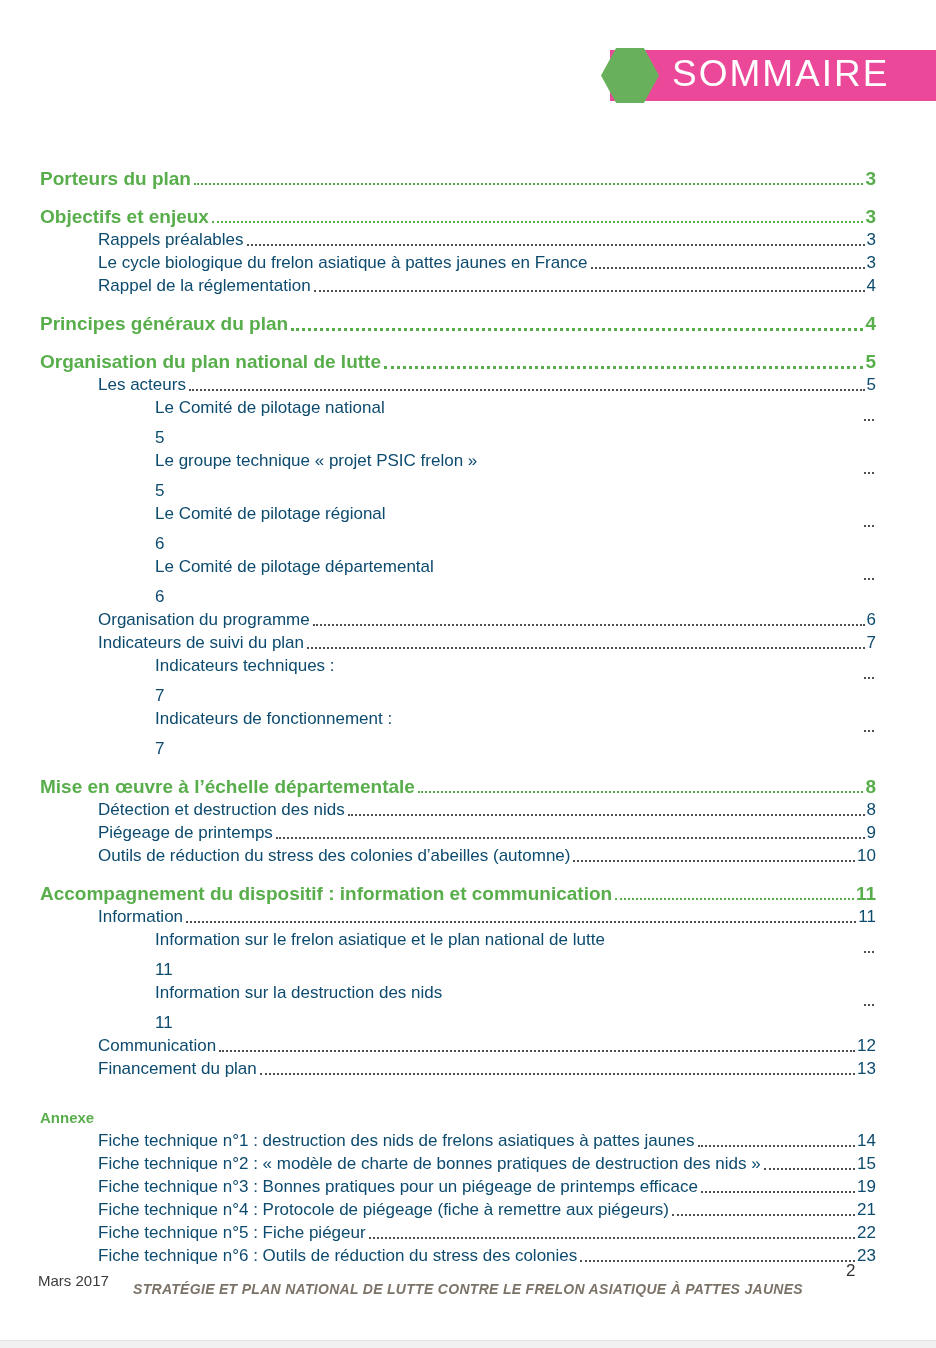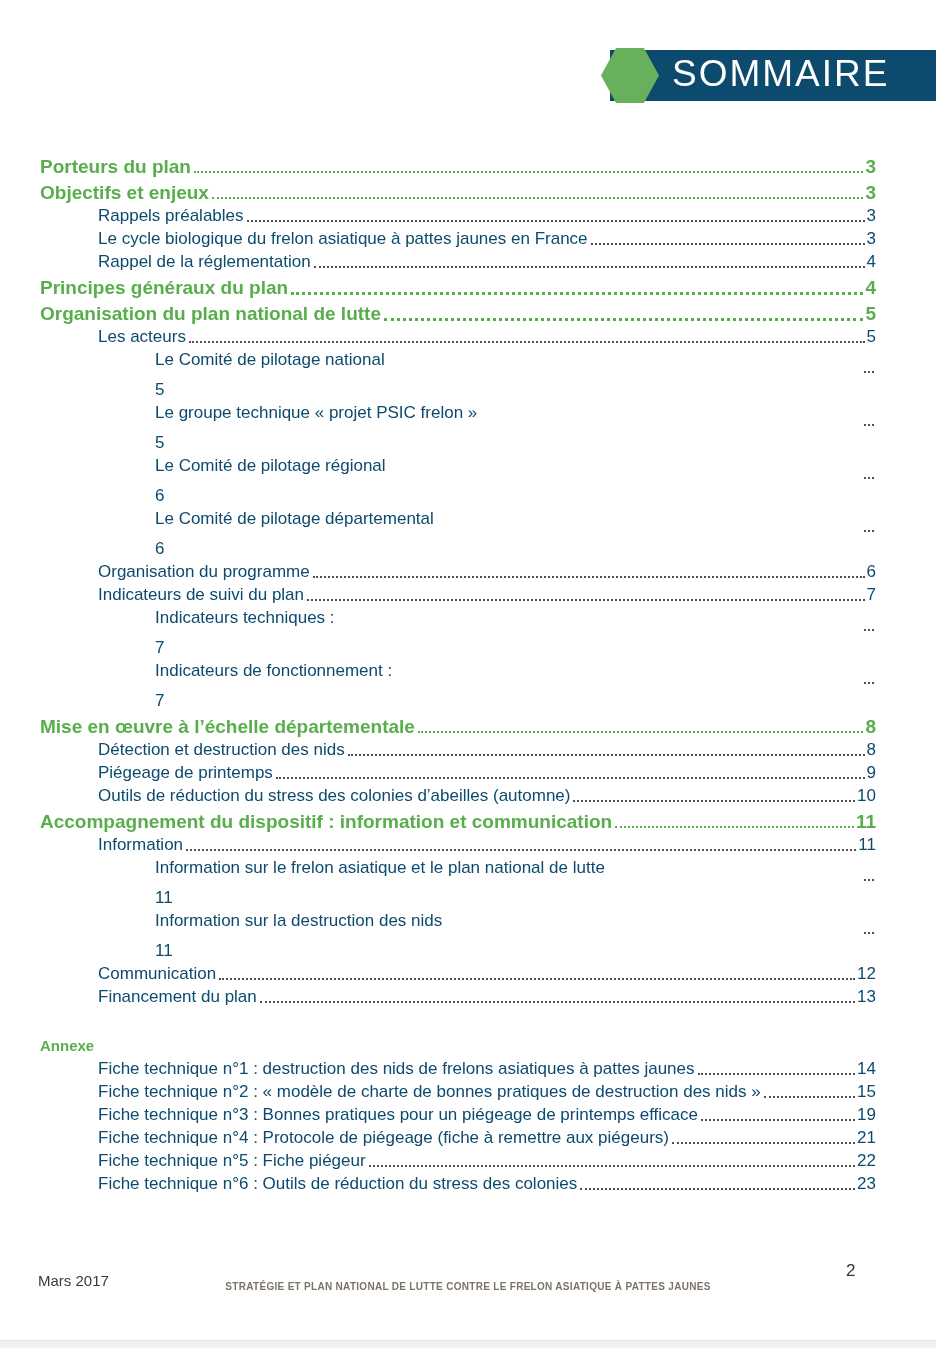--- a/index.html
+++ b/index.html
@@ -2,54 +2,54 @@
 <html lang="fr"><head>
 <meta charset="utf-8">
 <style>
   html,body{margin:0;padding:0;}
   body{
     width:936px;height:1348px;position:relative;background:#ffffff;
     font-family:"Liberation Sans",sans-serif;color:#3f3f3f;overflow:hidden;
   }
 
   
-  .banner{position:absolute;top:50px;left:610px;right:0;height:51px;background:#0c4a6e;}
+  .banner{position:absolute;top:50px;left:610px;right:0;height:51px;background:#ec4899;}
   .hex{
     position:absolute;left:-9px;top:-2px;width:58px;height:55px;background:#68b05c;
     clip-path:polygon(26% 0,74% 0,100% 50%,74% 100%,26% 100%,0 50%);
   }
   .banner-title{
     position:absolute;left:62px;top:50%;transform:translateY(-54%);
     font-size:37px;font-weight:400;color:#ffffff;letter-spacing:2px;
   }
 
   
   .toc{position:absolute;left:40px;top:152px;width:836px;}
   .row{display:flex;align-items:baseline;line-height:23px;font-size:17px;color:#0c4a6e;}
   .row .label{flex:0 1 auto;white-space:nowrap;}
   .row .leader{
     flex:1 1 auto;min-width:10px;border-bottom:2px dotted #4f4f4f;
     align-self:flex-end;margin:0 2px 5px 3px;
   }
   .row .page{flex:0 0 auto;}
-  .row.l1{font-size:19px;font-weight:700;color:#58ae4b;margin-top:3px;}
+  .row.l1{font-size:19px;font-weight:700;color:#58ae4b;margin-top:15px;}
   .row.l1 .leader{border-bottom-color:#58ae4b;}
   .row.l1.bold-leader .leader{border-bottom-width:3px;margin-bottom:4px;}
   .row.l2{padding-left:58px;}
   .row.l3{padding-left:115px;flex-direction:column;}
 
   .annexe-title{
     margin-top:26px;font-size:15px;font-weight:700;color:#58ae4b;line-height:23px;
   }
 
   
   .footer-date{position:absolute;left:38px;top:1272px;font-size:15px;color:#3b3b3b;}
   .footer-doc-title{
     position:absolute;left:50%;transform:translateX(-50%);top:1281px;
-    font-size:10px;font-weight:700;color:#7c7368;letter-spacing:0.3px;white-space:nowrap;
+    font-size:14px;font-weight:700;color:#7c7368;letter-spacing:0.3px;white-space:nowrap;font-style:italic;
   }
   .footer-page{position:absolute;left:846px;top:1261px;font-size:17px;color:#333333;}
 
   .bottom-strip{
     position:absolute;left:0;right:0;bottom:0;height:7px;
     background:#f1f1f1;border-top:1px solid #e2e2e2;
   }
 </style>
 </head>
 <body>

